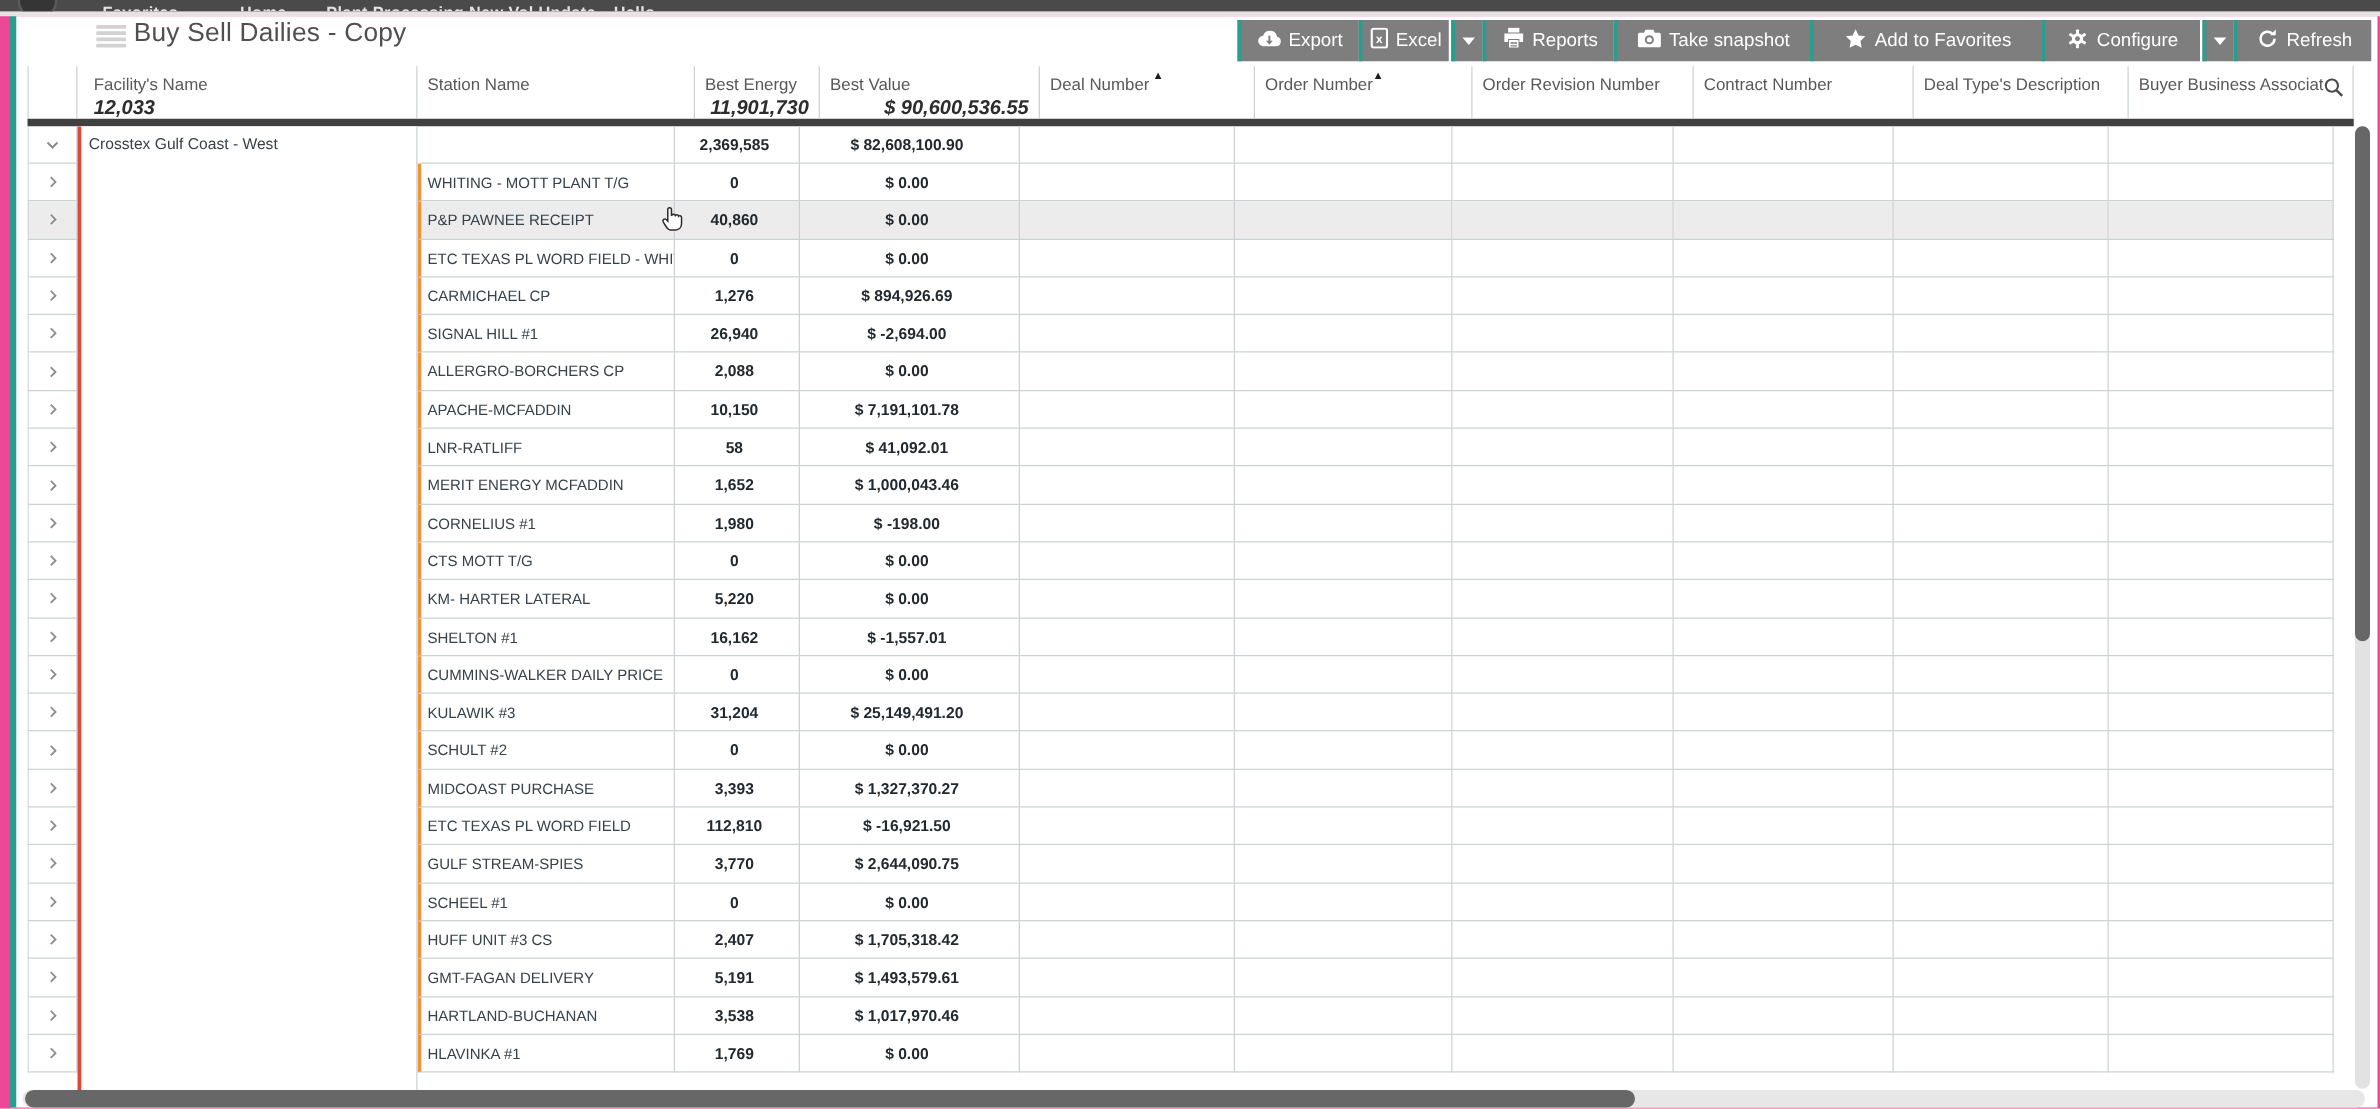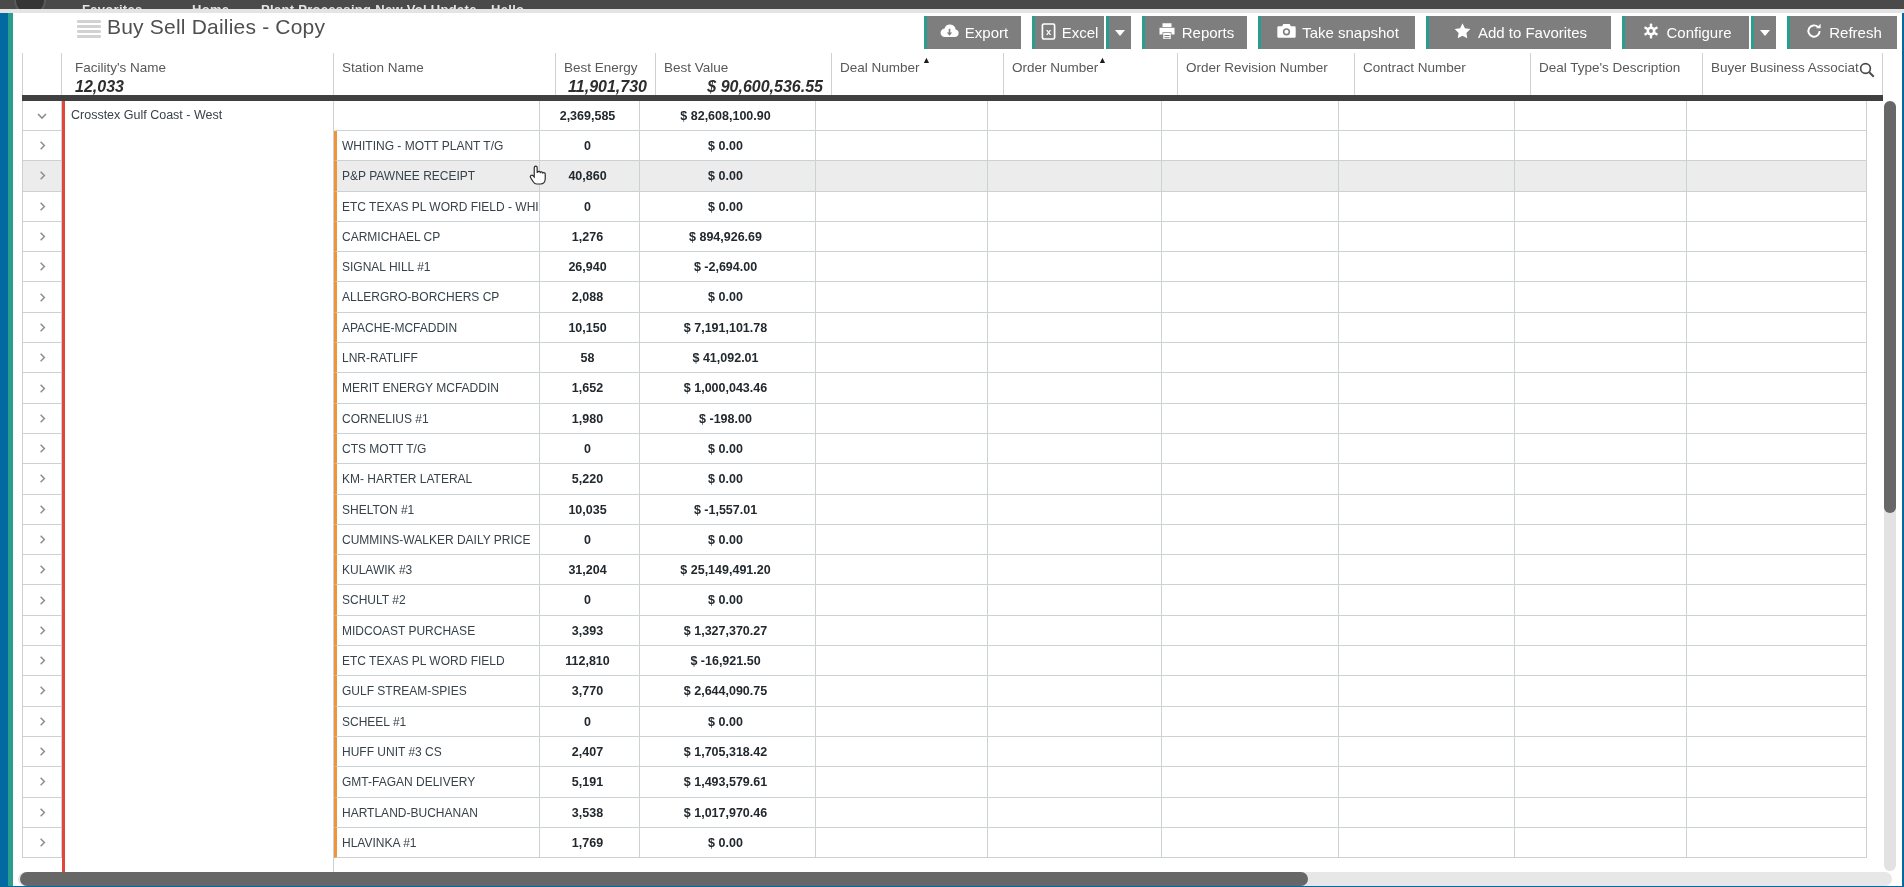--- a/index.html
+++ b/index.html
@@ -1,18 +1,18 @@
 <!DOCTYPE html>
 <html style="--accent: #2a9d8f; --menubar: #4a4a4a; --btn: #7e7e7e; --red: #e0473a; --orange: #f0943c; --hl: #ececec;"><head>
 <meta charset="utf-8">
 <style>
   * { margin:0; padding:0; box-sizing:border-box; }
   html,body { width:1904px; height:887px; overflow:hidden; background:#fff;
     font-family:"Liberation Sans", sans-serif; }
-  .stage { position:relative; width:1904px; height:887px; background:#0369a1;padding-left:24px; }
+  .stage { position:relative; width:1904px; height:887px; background:#ec4899;padding-left:24px; }
 
   
   .menubar { position:absolute; left:0; top:0; width:1904px; height:9px;
     background:var(--menubar,#4a4a4a); overflow:hidden; z-index:30; }
   .menubar .logo-circle { position:absolute; left:14px; top:-16px; width:32px; height:32px;
     border-radius:50%; background:#353535; border:2px solid #5a5a5a; }
   .menu-item { position:absolute; top:1px; color:#e3e3e3; font-size:13px; font-weight:700;
     letter-spacing:.3px; line-height:18px; white-space:nowrap; }
   .menu-item:nth-child(2){ left:82px; }
   .menu-item:nth-child(3){ left:192px; }
@@ -30,21 +30,21 @@
   .hamburger-icon { position:absolute; left:69px; top:7px; width:24px; height:18px;
     display:flex; flex-direction:column; justify-content:space-between; }
   .hamburger-icon i { display:block; height:3px; background:#d2d2d2; border-radius:1px; }
   .page-title { position:absolute; left:99px; top:2px; font-size:21px; color:#4f4f4f;
     font-weight:400; letter-spacing:.2px; white-space:nowrap; }
 
   
   .toolbar { position:absolute; right:5px; top:3px; display:flex; align-items:stretch; height:33px; }
   .btn { display:flex; align-items:center; justify-content:center; gap:6px;
     background:var(--btn,#7e7e7e); color:#fff; border-left:3px solid var(--accent,#2a9d8f);
-    font-size:15px; white-space:nowrap; cursor:pointer; margin-left:11px; padding:0 4px; }
+    font-size:15px; white-space:nowrap; cursor:pointer; margin-left:0; padding:0 4px; }
   .btn svg { flex:0 0 auto; }
   .seg-caret { width:25px; margin-left:2px; display:flex; align-items:center; justify-content:center;
     background:var(--btn,#7e7e7e); border-left:3px solid var(--accent,#2a9d8f); cursor:pointer; }
   .caret-down { width:0; height:0; border-left:5px solid transparent; border-right:5px solid transparent;
     border-top:6px solid #fff; }
   .w-export{width:97px}.w-excel{width:72px}.w-reports{width:105px}.w-snap{width:157px}
   .w-fav{width:185px}.w-conf{width:127px}.w-refresh{width:110px}
 
   
   .grid { position:absolute; left:14px; top:40px; width:1861px; }
@@ -480,21 +480,21 @@
     <div class="cell c-buyer"></div>
   </div>
           <div class="row">
     <div class="cell c-exp">
       <svg width="15" height="15" viewBox="0 0 24 24">
                 <path d="M9 6l6 6-6 6" fill="none" stroke="#8d8d8d" stroke-width="2.4"></path>
               </svg>
     </div>
     <div class="cell c-fac"></div>
     <div class="cell c-station"><span>SHELTON #1</span></div>
-    <div class="cell c-energy"><span>10,035</span></div>
+    <div class="cell c-energy"><span>16,162</span></div>
     <div class="cell c-value"><span>$ -1,557.01</span></div>
     <div class="cell c-deal"></div>
     <div class="cell c-order"></div>
     <div class="cell c-ordrev"></div>
     <div class="cell c-contract"></div>
     <div class="cell c-dealtype"></div>
     <div class="cell c-buyer"></div>
   </div>
           <div class="row">
     <div class="cell c-exp">

